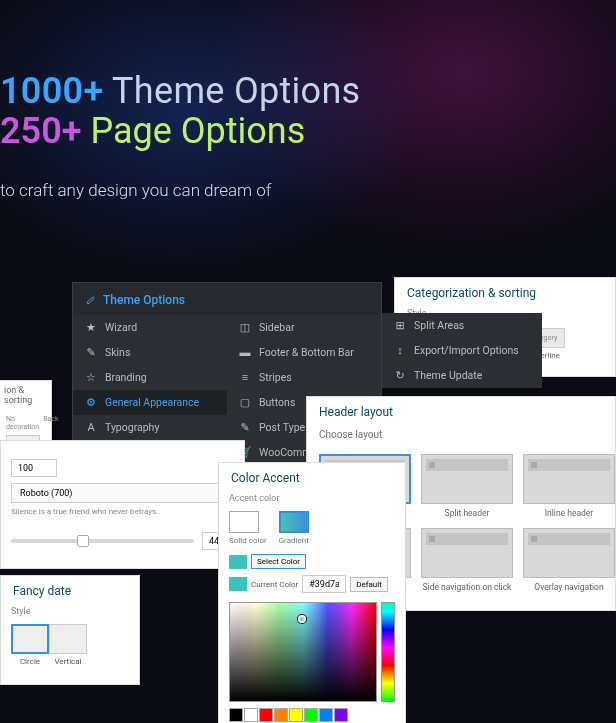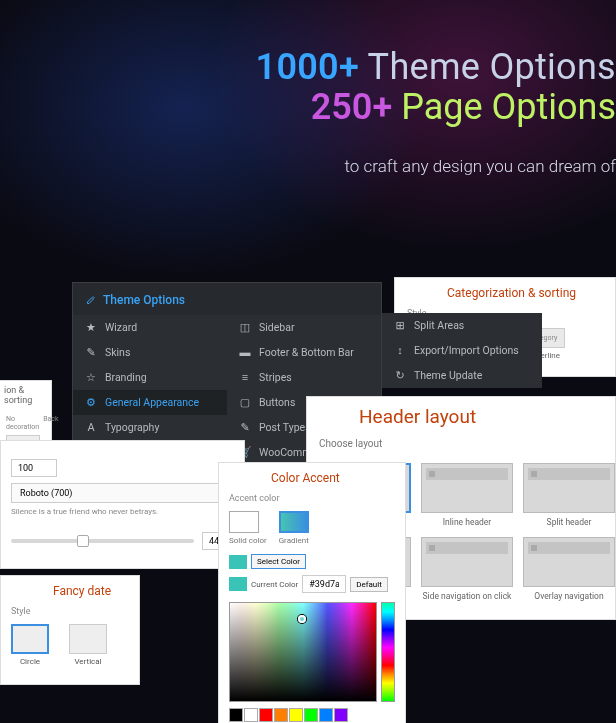--- a/index.html
+++ b/index.html
@@ -3,32 +3,32 @@
 <meta charset="utf-8">
 <style>
 * { margin: 0; padding: 0; box-sizing: border-box; font-family: -apple-system, BlinkMacSystemFont, "Segoe UI", Roboto, sans-serif; }
 body {
   width: 616px; height: 723px; overflow: hidden;
   background: radial-gradient(ellipse 400px 280px at 30% 15%, rgba(40,80,200,.35), transparent 60%),
               radial-gradient(ellipse 420px 300px at 75% 10%, rgba(200,40,160,.28), transparent 60%),
               #0a0a12;
   position: relative; color: #333;
 }
-.hero { text-align: right; padding-top: 46px; }
+.hero { text-align: left; padding-top: 70px; }
 .hero h1 { font-size: 36px; font-weight: 600; letter-spacing: .3px; }
 .hero h1 .count { color: #38a5ff; }
 .hero h1 .rest { color: #c7d2e8; font-weight: 400; }
 .hero h2 { font-size: 36px; font-weight: 600; margin-top: -2px; }
 .hero h2 .count { color: #c957e0; }
 .hero h2 .rest { color: #bef264; font-weight: 400; }
 .hero p { color: #d6dbe6; font-size: 17px; margin-top: 28px; font-weight: 300; }
 
 .panel { position: absolute; background: #fff; font-size: 10px; color: #555; border: 1px solid #ddd; }
 .panel-dark { background: #2b2f33; border: 1px solid #3a3e42; color: #b5bbc0; }
-.panel-head { padding: 8px 12px; font-size: 12px; color: #c2410c; margin-left: 40px; }
+.panel-head { padding: 8px 12px; font-size: 12px; color: #0c4a6e; }
 
 .theme-options { left: 72px; top: 282px; width: 310px; }
 .theme-options .title-row { display:flex; align-items:center; gap:6px; padding:10px 12px 8px; background:#26292d; }
 .theme-options .title-row span.tt { color:#3aa3f5; font-size:12px; font-weight:500; }
 .cols { display:flex; }
 .col { flex:1; }
 .menu-item { display:flex; align-items:center; gap:8px; padding:6px 12px; font-size:10.5px; color:#b5bbc0; }
 .menu-item.active { background:#1f2225; color:#3aa3f5; }
 .mi-icon { width:12px; height:12px; display:inline-flex; align-items:center; justify-content:center; font-size:11px; }
 
@@ -45,21 +45,21 @@
 .misc-panel { left:0; top:440px; width:245px; padding:12px 10px 18px; }
 .input-row { display:flex; gap:6px; align-items:flex-start; margin:6px 0; }
 .tiny-input { border:1px solid #ccc; padding:3px 6px; font-size:9px; background:#fff; }
 .select-full { width:100%; font-size:9px; padding:3px 4px; border:1px solid #ccc; background:#fafafa; }
 .quote { font-size:8px; color:#888; margin-top:4px; }
 .slider-row { display:flex; align-items:center; gap:8px; margin-top:16px; }
 .slider-track { flex:1; height:4px; background:#d7d7d7; border-radius:2px; position:relative; }
 .slider-knob { position:absolute; top:-4px; width:12px; height:12px; background:#fff; border:1px solid #aaa; border-radius:2px; }
 
 .fancy-date { left:0; top:575px; width:140px; padding-bottom:14px; }
-.fancy-date .opts2 { display:flex; gap:20px; padding:4px 10px; }
+.fancy-date .opts2 { display:flex; gap:0; padding:4px 10px; }
 .opt2 { text-align:center; font-size:8px; }
 .opt2 .b { width:38px; height:30px; background:#eee; border:1px solid #ccc; margin-bottom:3px; }
 .opt2.sel .b { border:2px solid #3a8fe0; }
 
 .header-layout { right:0; top:396px; width:310px; padding-bottom:12px; }
 .header-layout .grid { display:grid; grid-template-columns:repeat(3, 92px); gap:10px; padding:6px 12px; }
 .lay { text-align:center; font-size:8.5px; color:#666; }
 .lay .thumb { width:92px; height:50px; background:#d8d8d8; border:1px solid #bbb; margin-bottom:4px; position:relative; }
 .lay.sel .thumb { border:2px solid #3a8fe0; }
 .lay .thumb::before { content:""; position:absolute; top:4px; left:4px; right:4px; height:12px; background:#c4c4c4; }
@@ -226,40 +226,40 @@
         <div>Circle</div>
       </div>
       <div class="opt2">
         <div class="b"></div>
         <div>Vertical</div>
       </div>
     </div>
 </div>
 
 <div class="panel header-layout">
-  <div class="panel-head" style="font-size:19px">Header layout</div>
+  <div class="panel-head" style="font-size:12px">Header layout</div>
   <div style="padding:2px 12px 8px;font-size:10px;color:#777">Choose layout</div>
   <div class="grid" id="layout-grid">
       <div class="lay sel">
         <div class="thumb">
           <div class="dot"></div>
         </div>
         <div>Classic header</div>
       </div>
       <div class="lay">
         <div class="thumb">
           <div class="dot"></div>
         </div>
+        <div>Split header</div>
+      </div>
+      <div class="lay">
+        <div class="thumb">
+          <div class="dot"></div>
+        </div>
         <div>Inline header</div>
-      </div>
-      <div class="lay">
-        <div class="thumb">
-          <div class="dot"></div>
-        </div>
-        <div>Split header</div>
       </div>
       <div class="lay">
         <div class="thumb">
           <div class="dot"></div>
         </div>
         <div>Side header</div>
       </div>
       <div class="lay">
         <div class="thumb">
           <div class="dot"></div>

